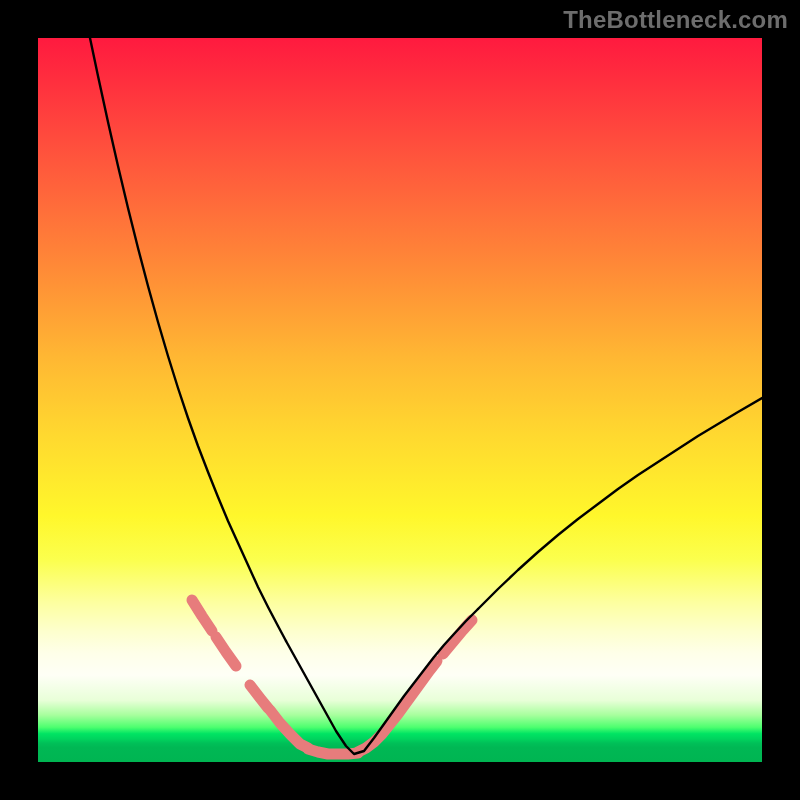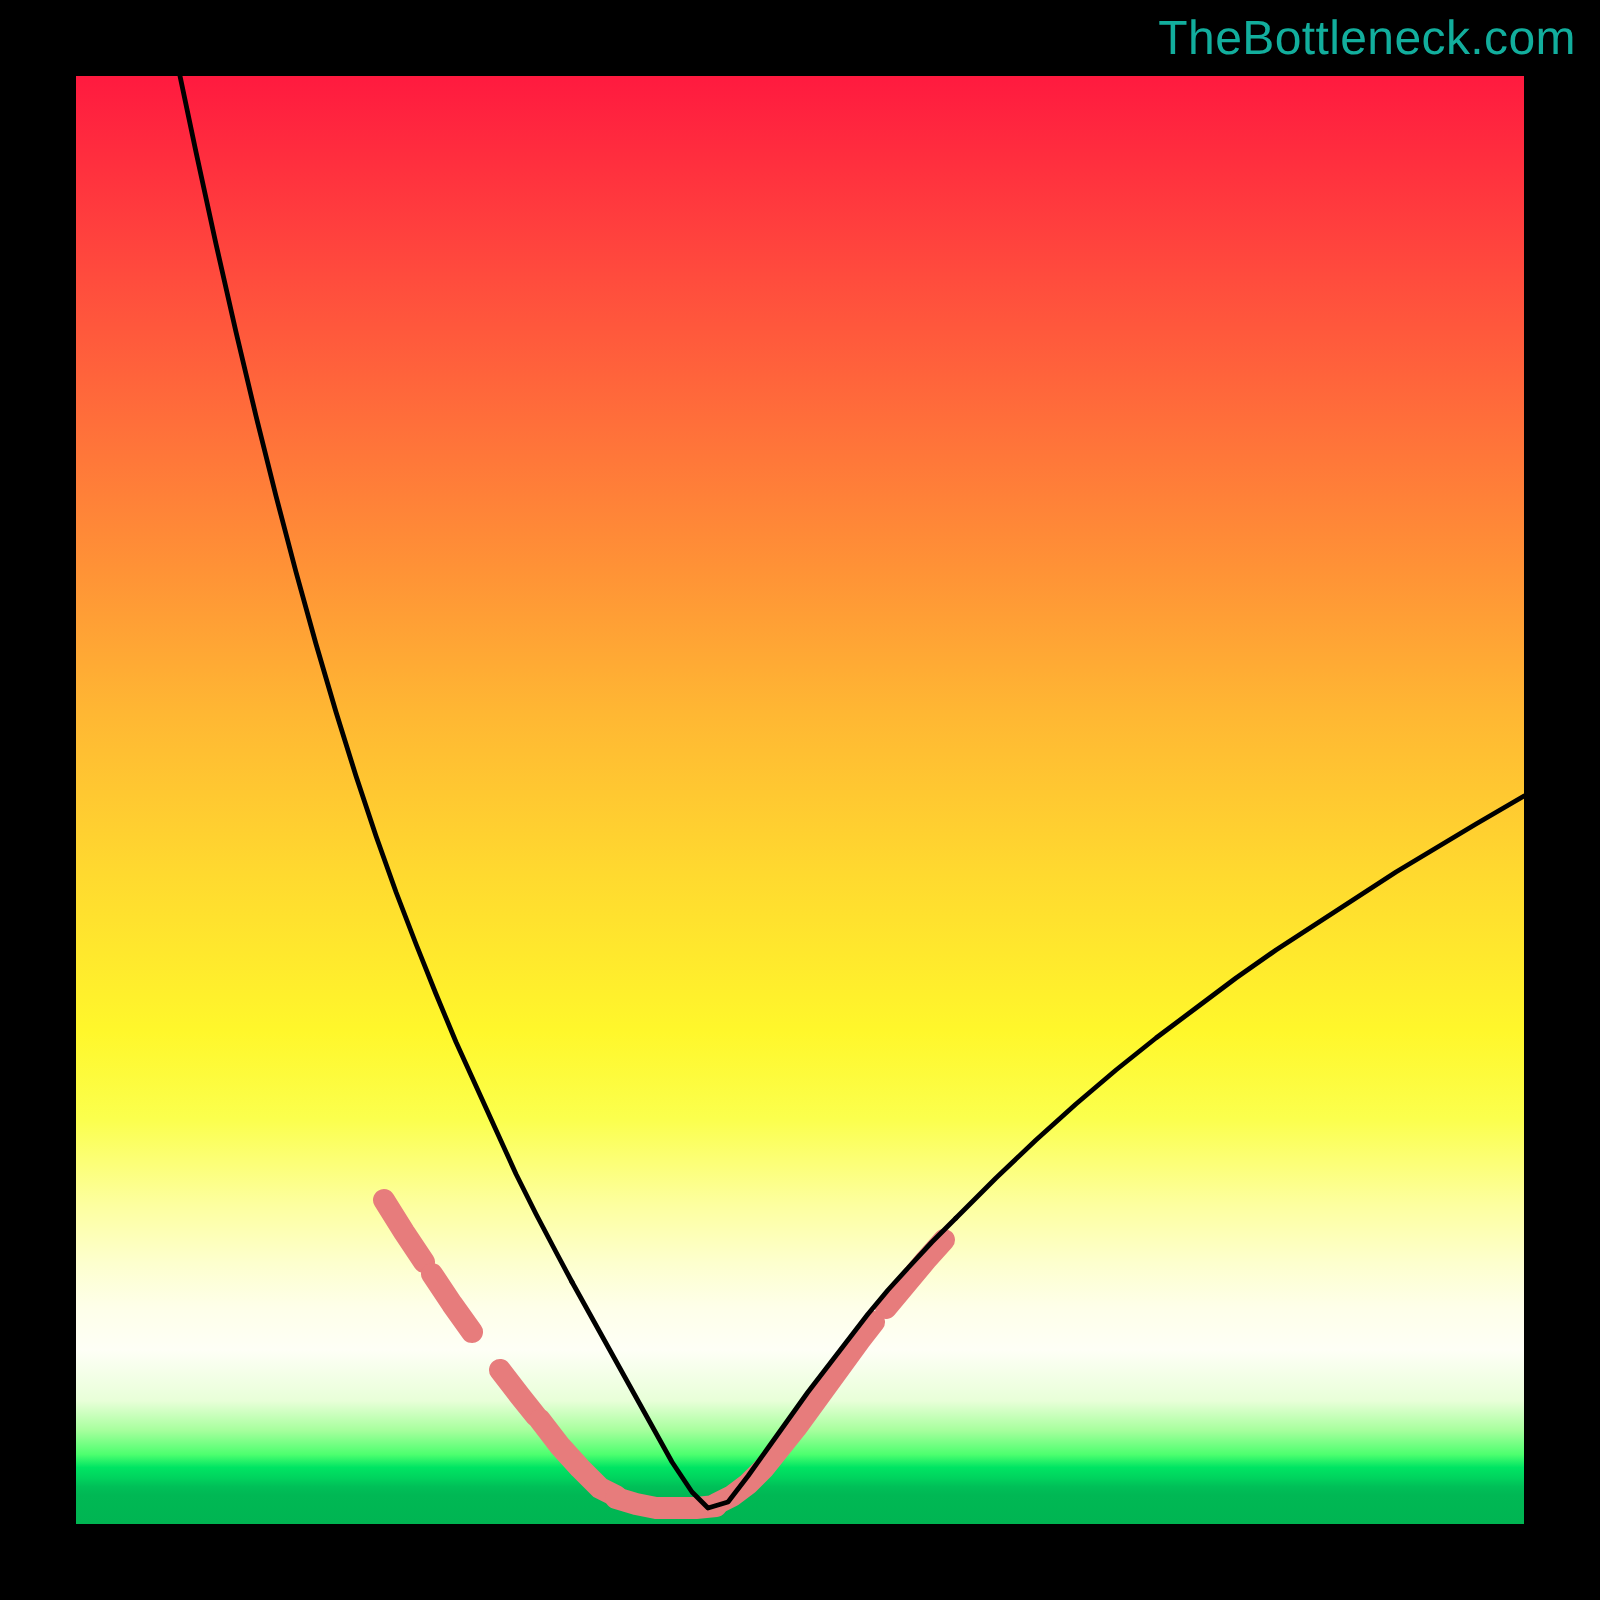--- a/index.html
+++ b/index.html
@@ -53,22 +53,22 @@
       #00c058 97.4%,
       #00b854 98%,
       #00b552 100%
     );
   }
   .watermark {
     position: absolute;
     top: 6px;
     right: 12px;
     font-size: 24px;
-    font-weight: 400;
-    color: #14b8a6;
+    font-weight: 700;
+    color: #737373;
     letter-spacing: 0.2px;
     opacity: 0.95;
   }
   svg.curve {
     position: absolute;
     inset: 0;
     width: 724px;
     height: 724px;
   }
 </style>

